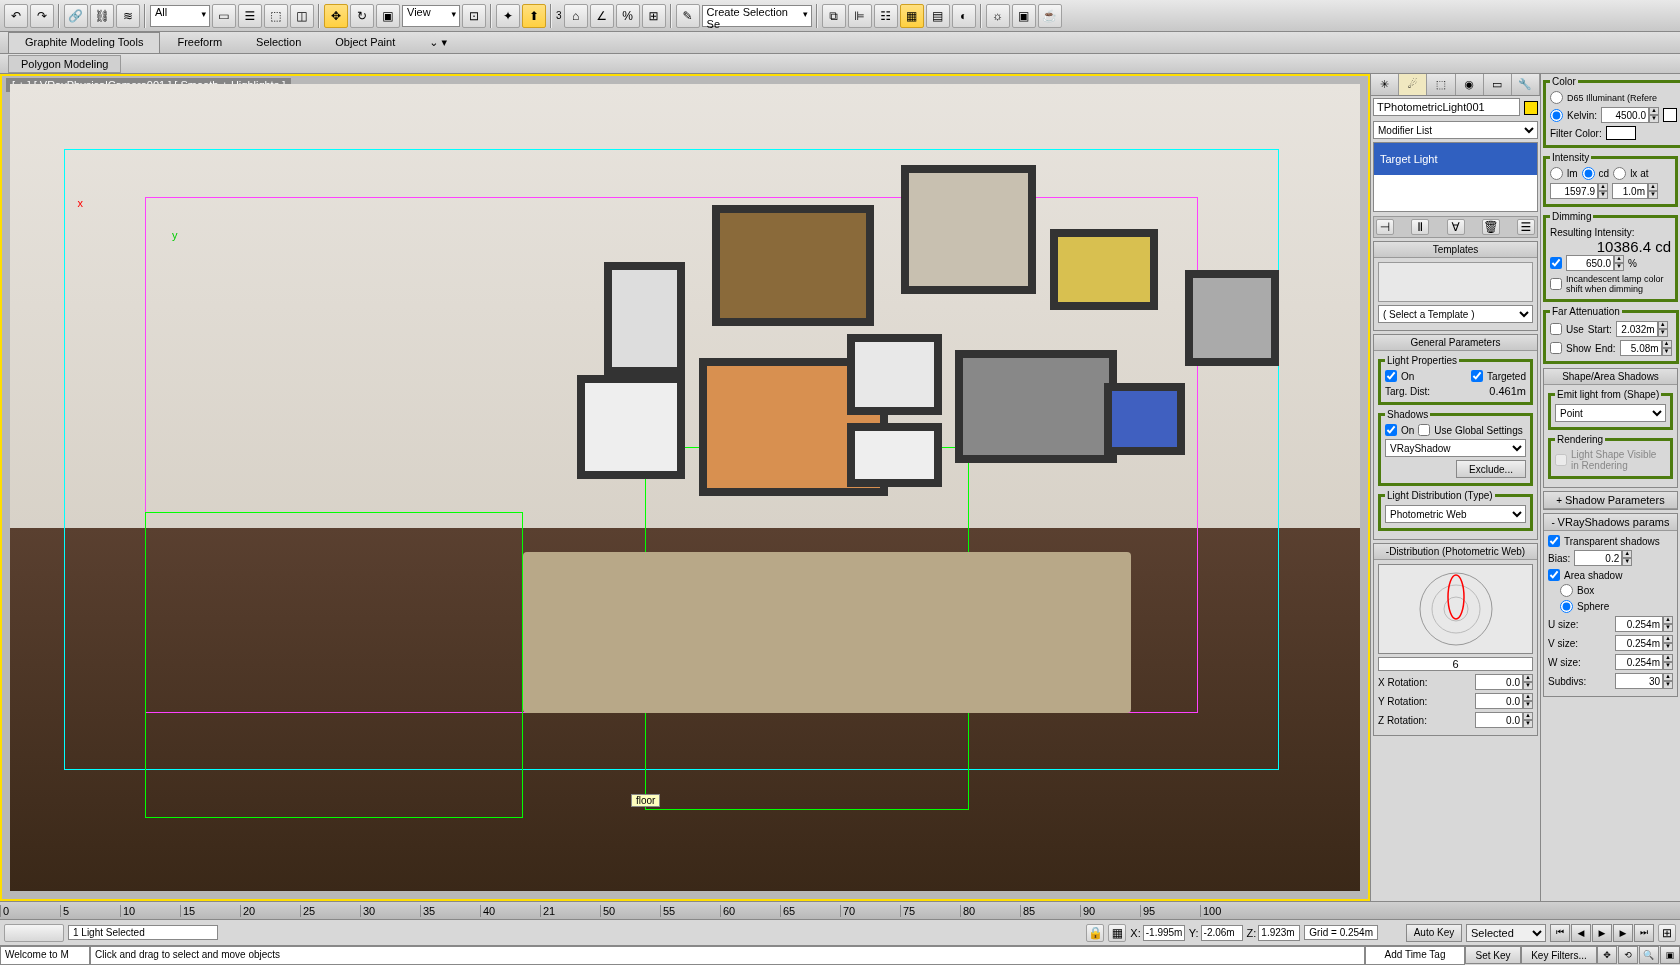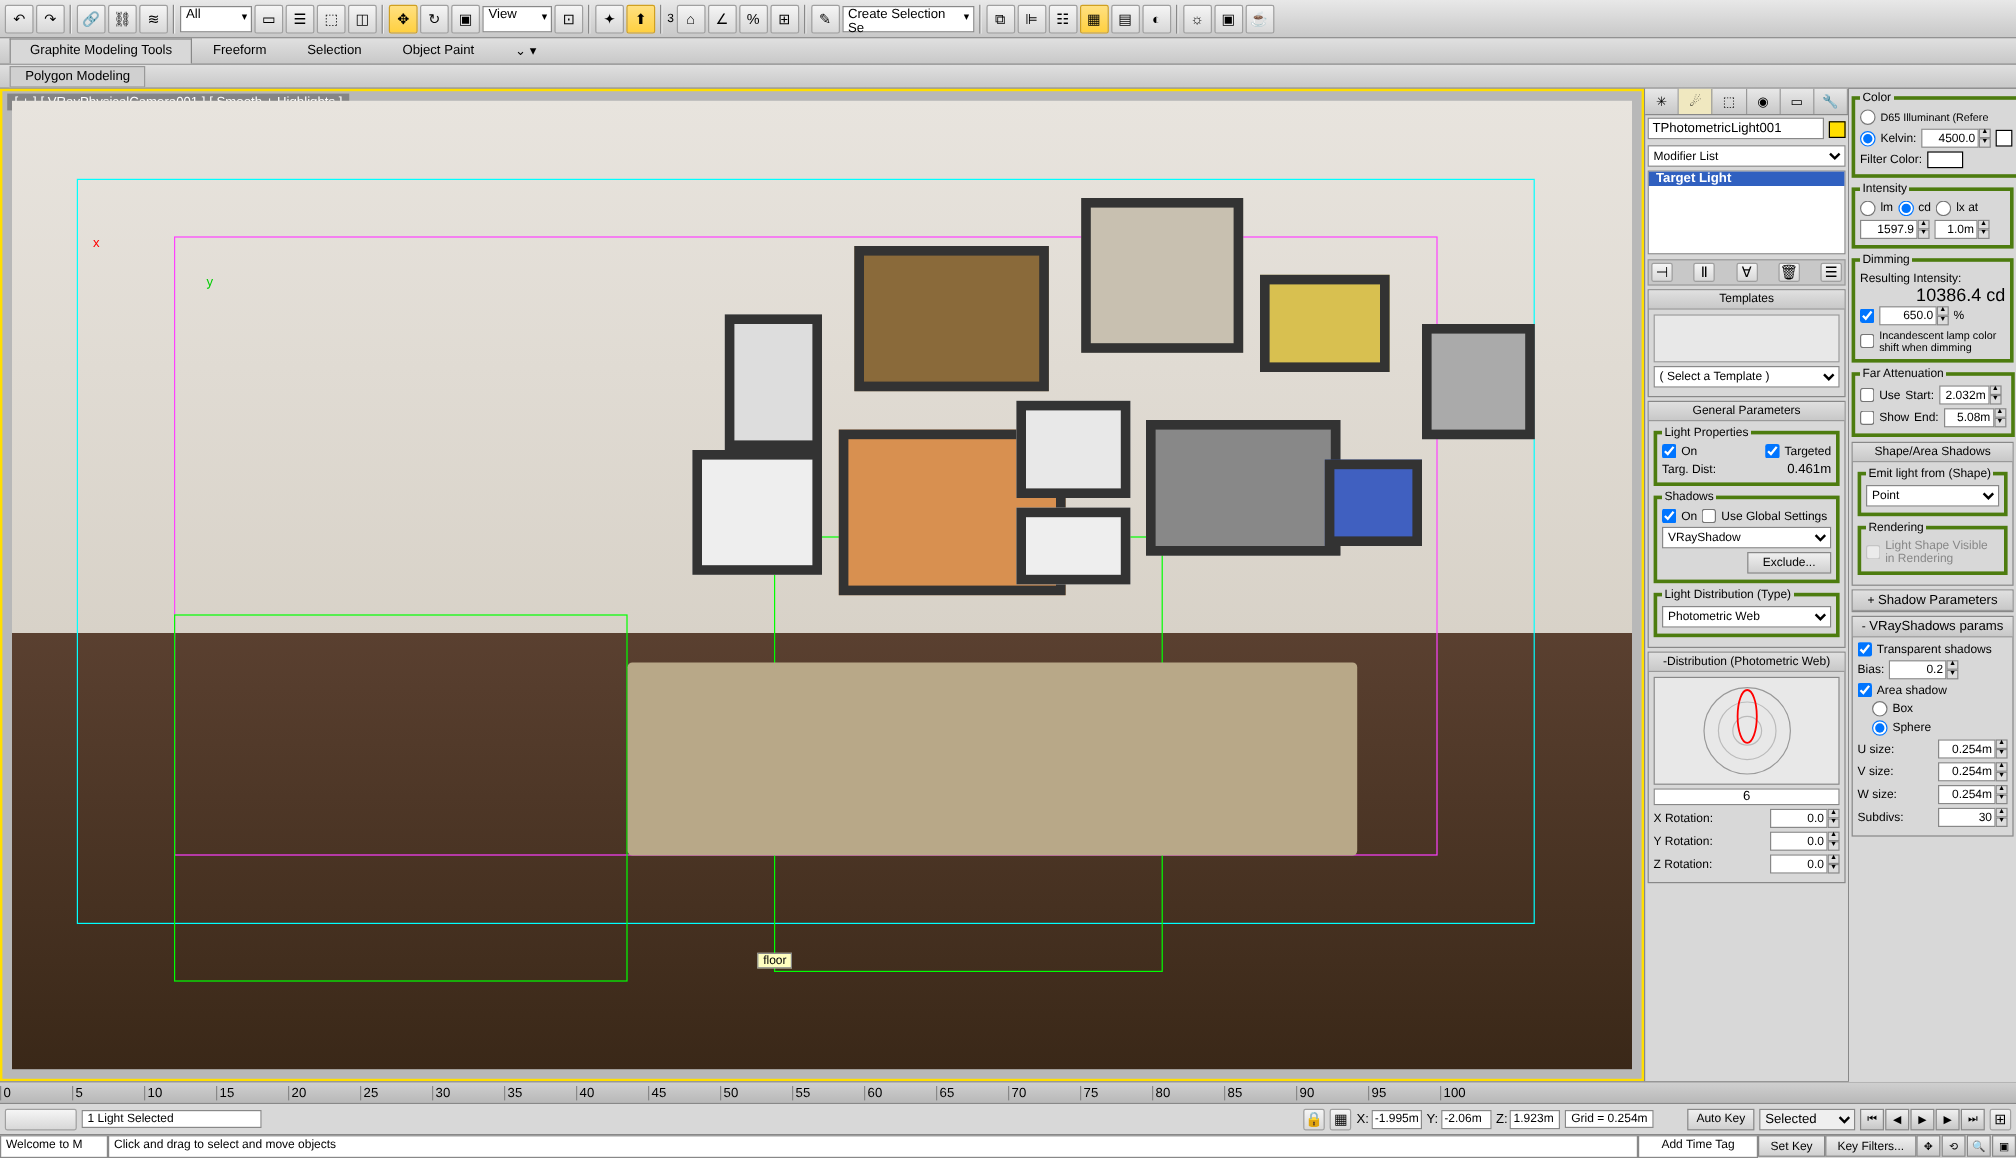--- a/index.html
+++ b/index.html
@@ -26,21 +26,21 @@
 .sofa{position:absolute;left:38%;top:58%;width:45%;height:20%;background:#b8a888;border-radius:4px}
 .fl-tag{position:absolute;left:46%;top:88%;background:#ffffc0;border:1px solid #888;padding:0 4px;font-size:10px}
 .pic{position:absolute;background:#ddd;border:8px solid #333}
 .cmd-panel{width:170px;background:#d8d8d8;border-left:1px solid #888;display:flex;flex-direction:column}
 .cmd-tabs{display:flex;height:22px;background:linear-gradient(#e8e8e8,#c8c8c8);border-bottom:1px solid #888}
 .cmd-tab{flex:1;border-right:1px solid #999;display:flex;align-items:center;justify-content:center;cursor:pointer}
 .cmd-tab.active{background:#f0e8c0}
 .cmd-body{flex:1;overflow-y:auto;padding:2px}
 .nm-field{width:100%;height:18px;background:#fff;border:1px solid #888;padding:0 3px;margin-bottom:2px}
 .mod-stack{background:#fff;border:1px solid #888;height:70px;margin-bottom:4px}
-.mod-item{background:#3060c0;color:#fff;padding:0 6px;font-weight:bold}
+.mod-item{background:#3060c0;color:#fff;padding:10px 6px;font-weight:normal}
 .rollout{border:1px solid #888;margin-bottom:3px;background:#d8d8d8}
 .rollout-hdr{background:linear-gradient(#e0e0e0,#c8c8c8);text-align:center;padding:2px;border-bottom:1px solid #999;cursor:pointer;font-size:10px}
 .rollout-body{padding:4px}
 .row{display:flex;align-items:center;gap:4px;margin-bottom:3px}
 .row label{font-size:10px}
 .spinner{display:flex;align-items:center}
 .spinner input{width:48px;height:16px;background:#fff;border:1px solid #888;padding:0 2px;font-size:10px;text-align:right}
 .spin-btns{display:flex;flex-direction:column}
 .spin-btns div{width:10px;height:8px;background:#ddd;border:1px solid #888;font-size:6px;line-height:5px;text-align:center;cursor:pointer}
 fieldset{border:3px solid #4d7c0f;padding:4px 4px 2px;margin-bottom:4px}
@@ -452,21 +452,21 @@
                 <div>▼</div>
               </div>
             </div>
           </div>
    </div>
   </div>
  </div>
 </div>
 
 <div class="bottom">
- <div class="ruler" id="ruler"><span>0</span><span>5</span><span>10</span><span>15</span><span>20</span><span>25</span><span>30</span><span>35</span><span>40</span><span>45</span><span>50</span><span>55</span><span>60</span><span>65</span><span>70</span><span>75</span><span>80</span><span>85</span><span>90</span><span>95</span><span>100</span></div>
+ <div class="ruler" id="ruler"><span>0</span><span>5</span><span>10</span><span>15</span><span>20</span><span>25</span><span>30</span><span>35</span><span>40</span><span>21</span><span>50</span><span>55</span><span>60</span><span>65</span><span>70</span><span>75</span><span>80</span><span>85</span><span>90</span><span>95</span><span>100</span></div>
  <div class="status">
   <div class="tb-btn" style="width:60px;height:18px"></div>
   <div class="status-box" style="width:150px">1 Light Selected</div>
   <span style="flex:1"></span>
   <div class="tb-btn" style="width:18px;height:18px">🔒</div>
   <div class="tb-btn" style="width:18px;height:18px">▦</div>
   <div class="coord">X:<input value="-1.995m" style=""></div>
   <div class="coord">Y:<input value="-2.06m" style=""></div>
   <div class="coord">Z:<input value="1.923m" style=""></div>
   <div class="status-box">Grid = 0.254m</div>

